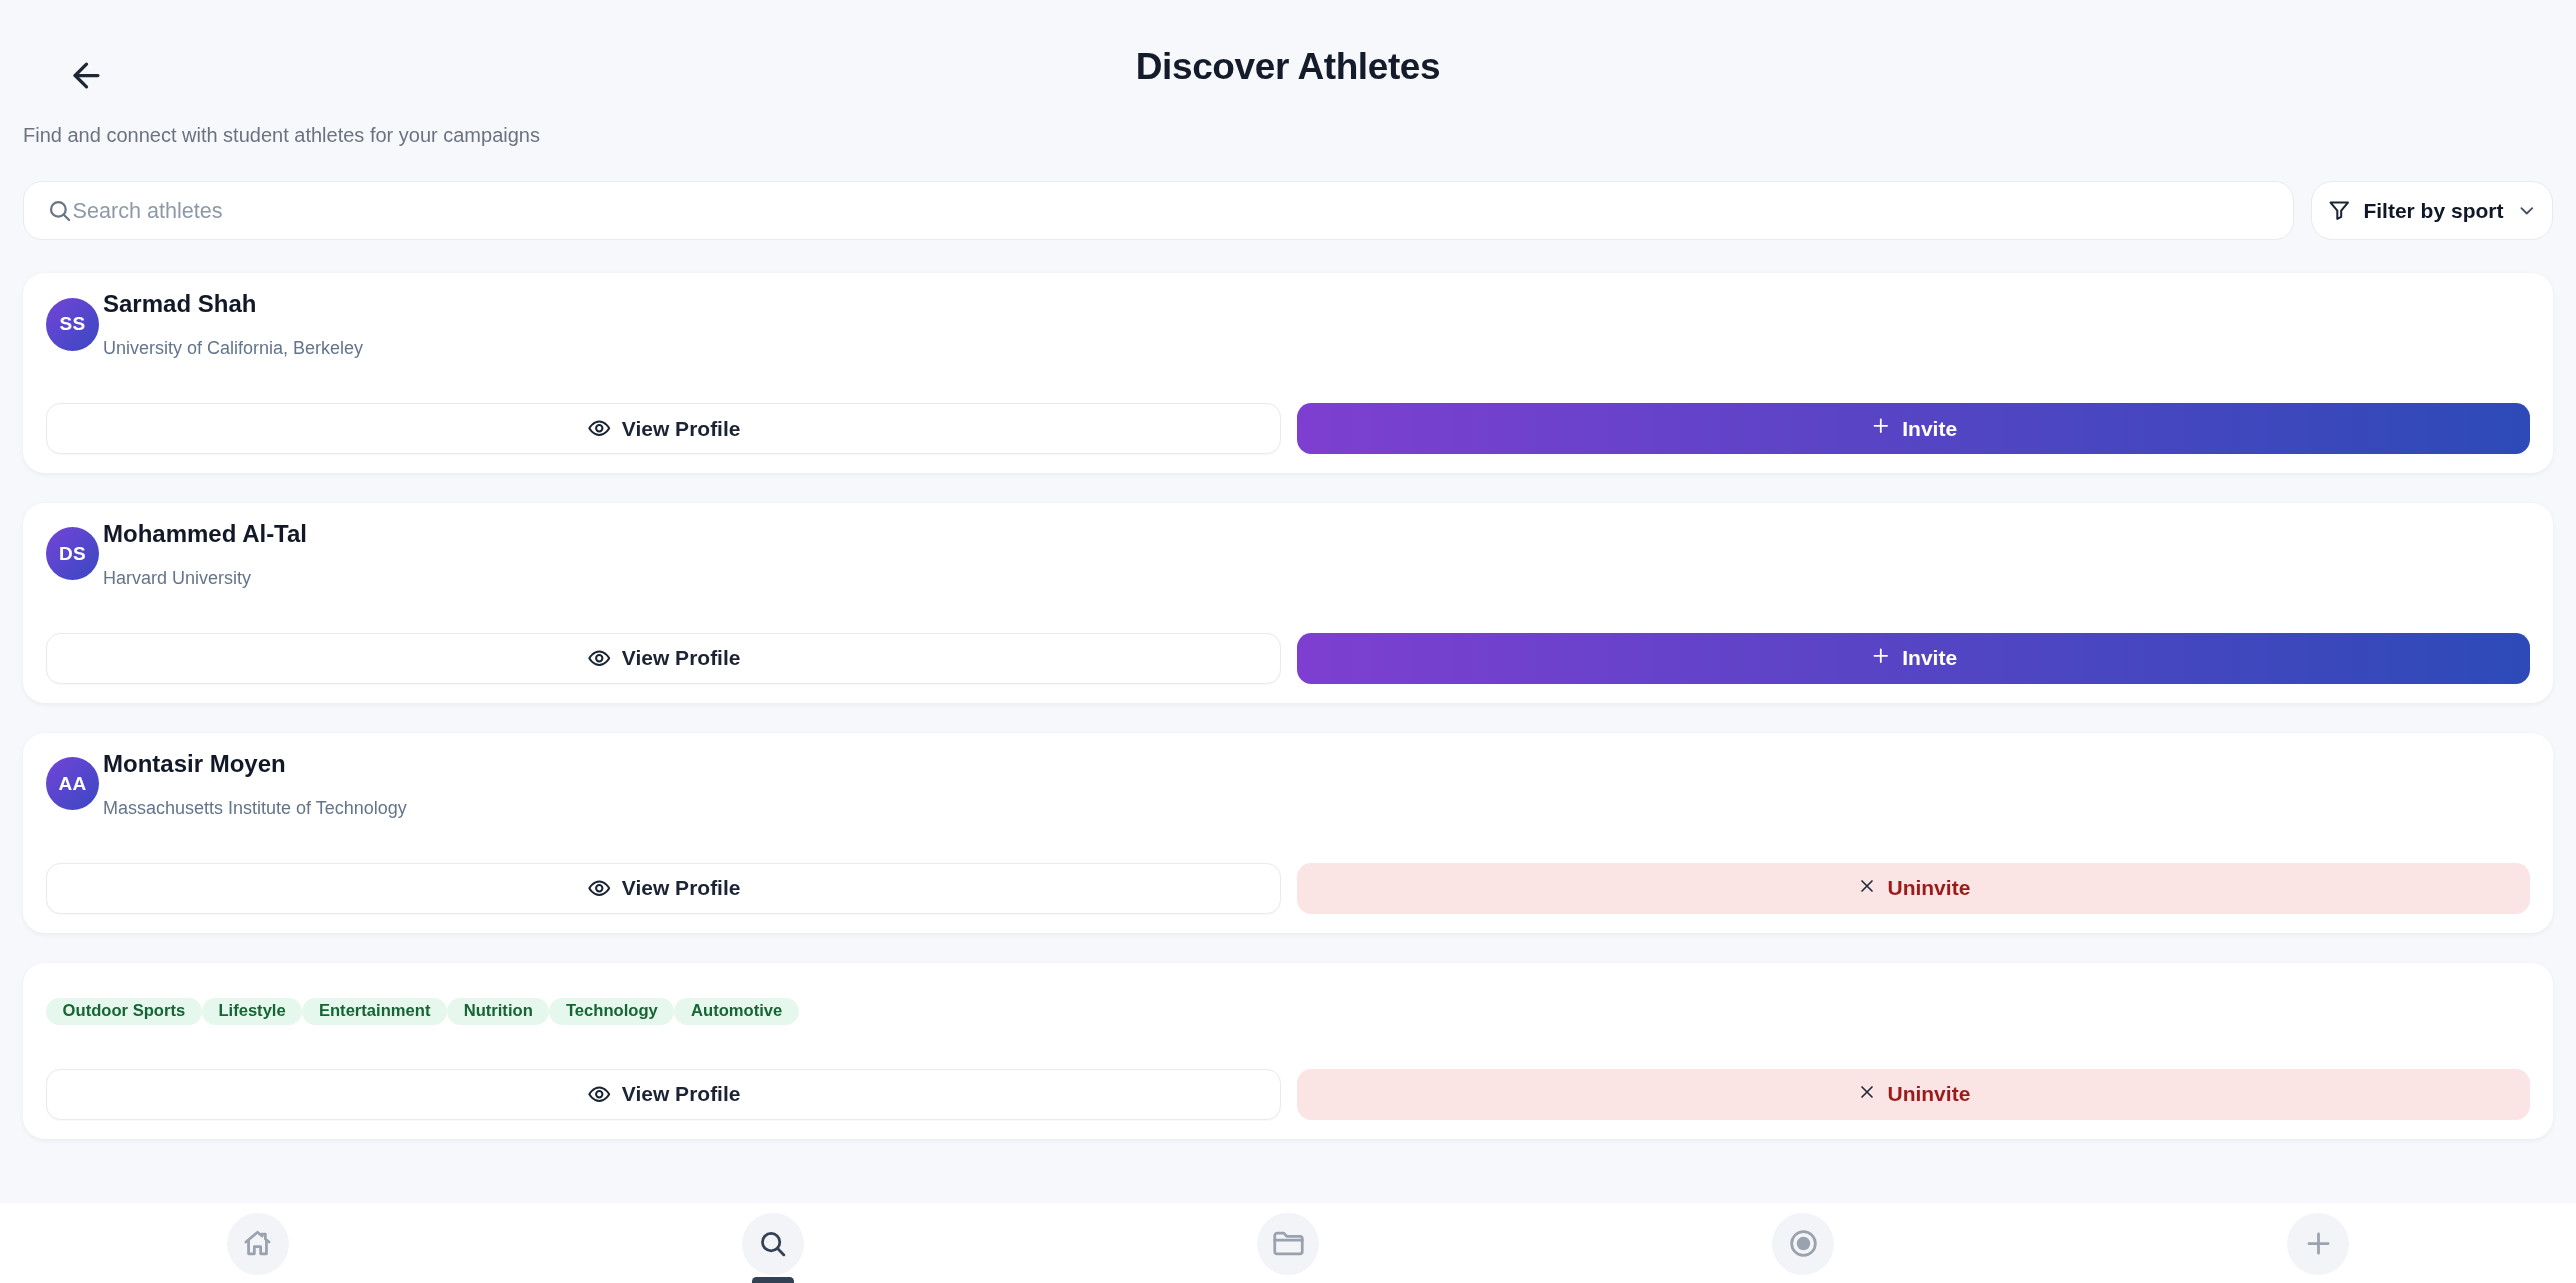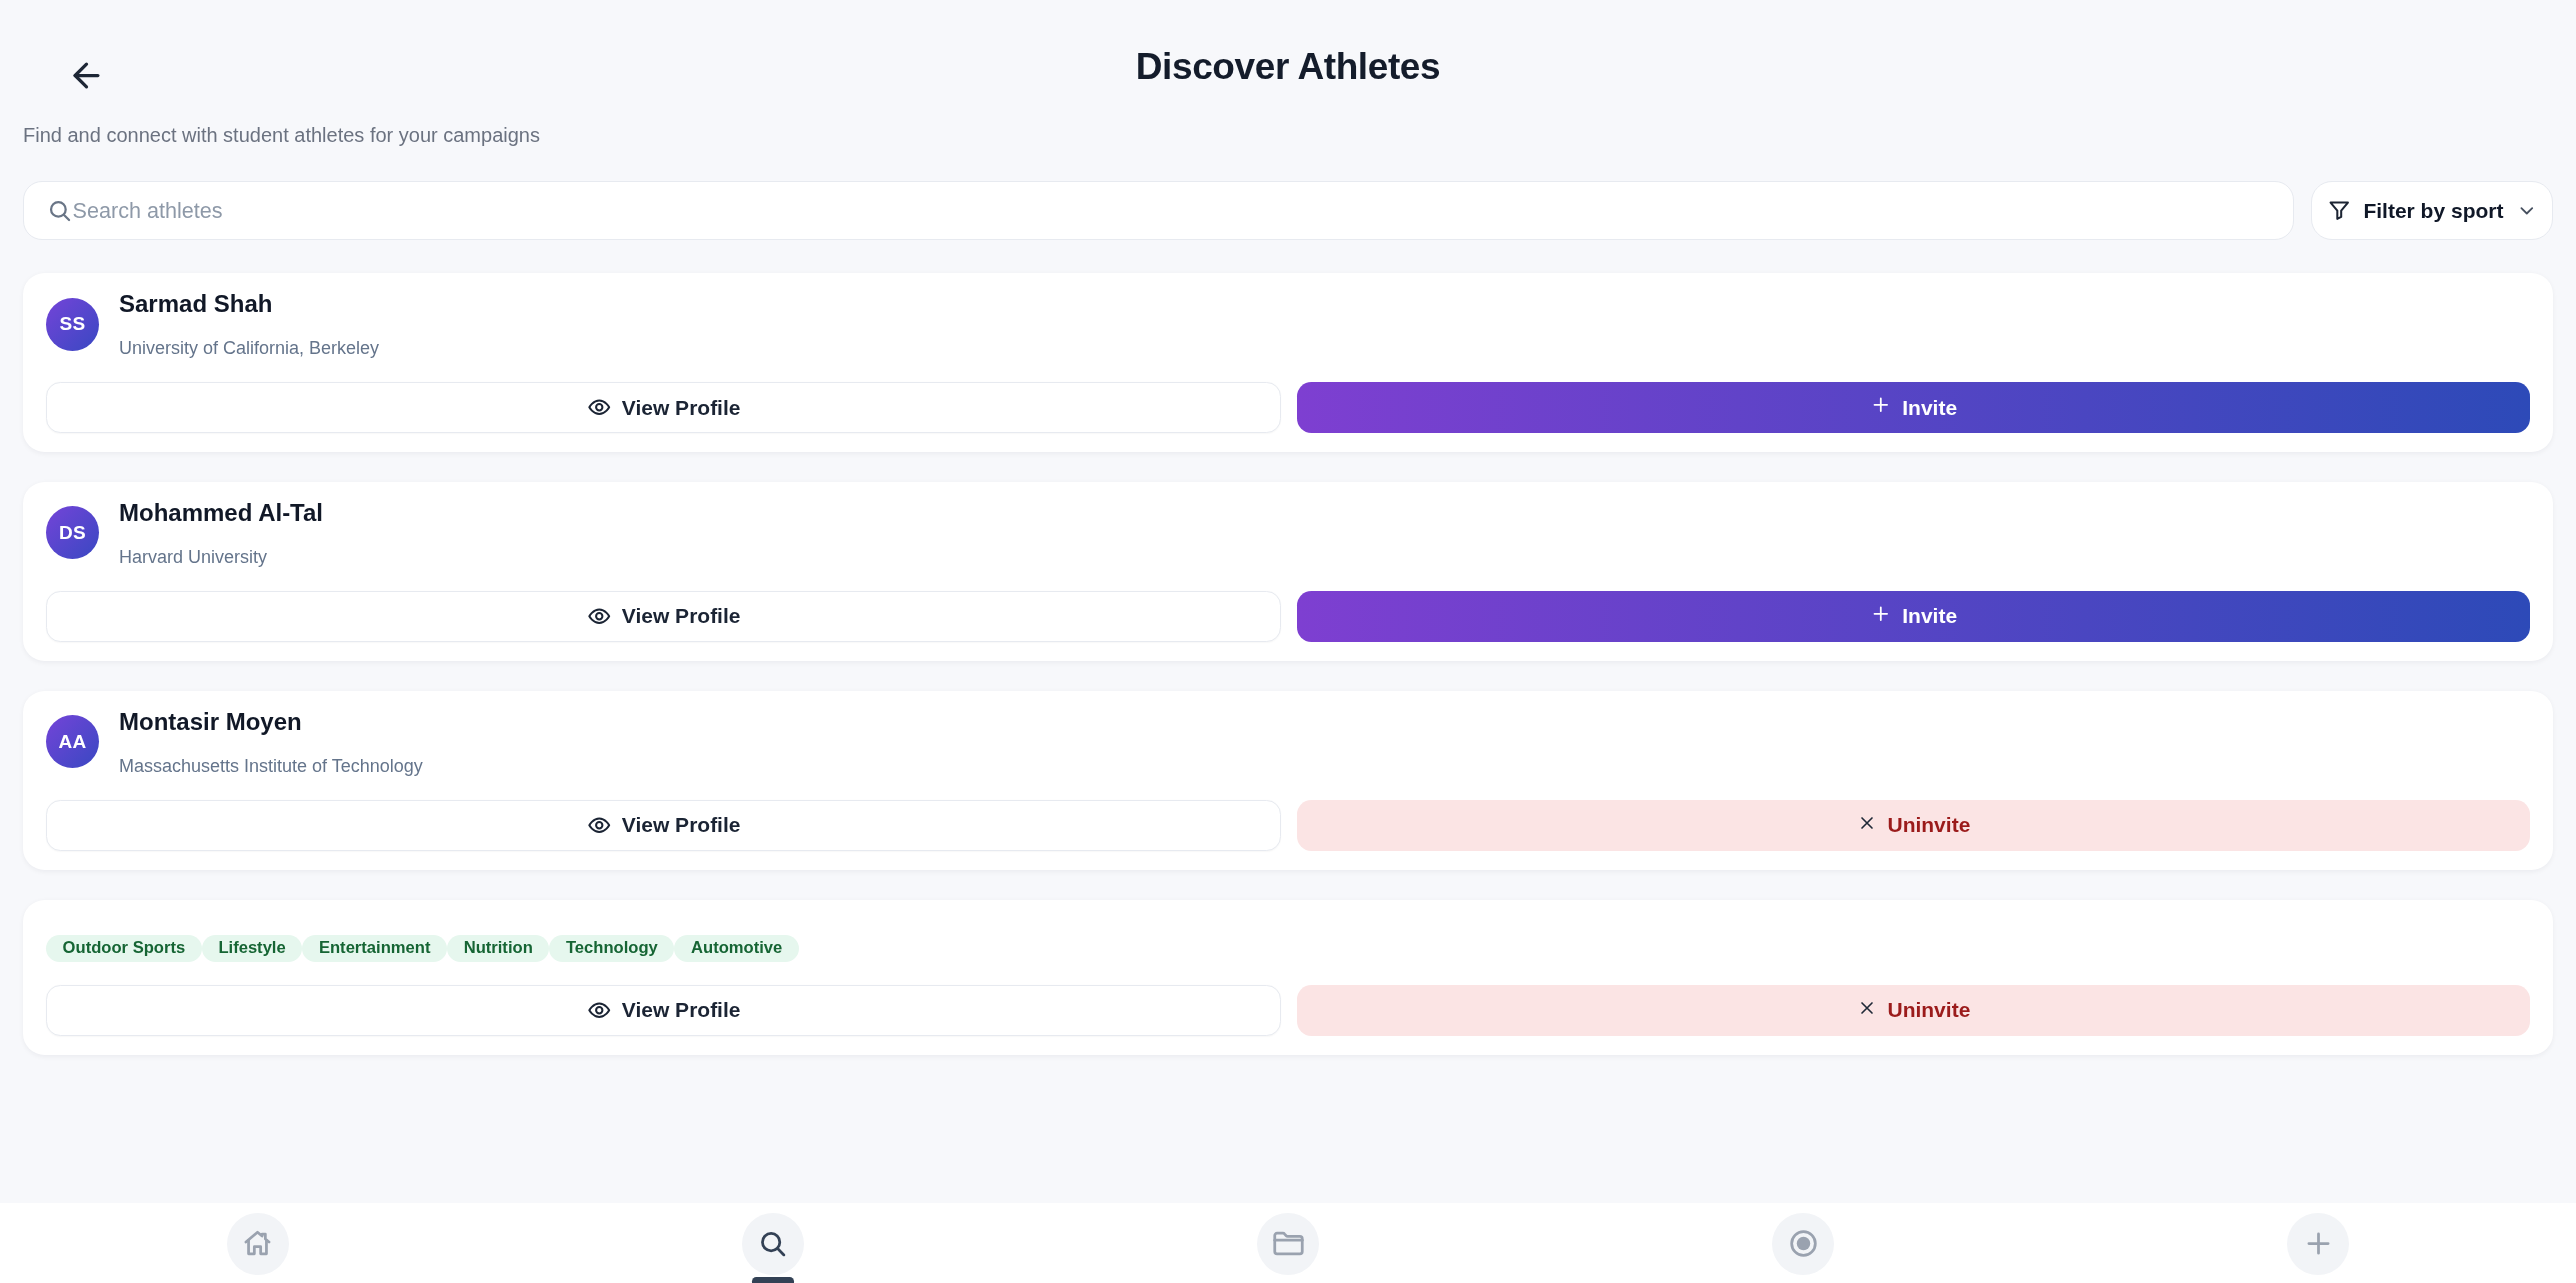--- a/index.html
+++ b/index.html
@@ -19,28 +19,28 @@
   .search-box input { flex:1; border:none; outline:none; background:transparent; font-size:21.6px; color:#334155; font-family:inherit; }
   .search-box input::placeholder { color:#8e99a8; }
   .filter-btn { width:242px; height:59px; background:#fff; border:1.4px solid #e7eaf0; border-radius:21px; display:flex; align-items:center; justify-content:center; gap:12.2px; cursor:pointer; }
   .filter-btn .funnel { width:24.5px; height:24.5px; color:#1c2433; }
   .filter-btn .flabel { font-size:21px; font-weight:700; color:#101828; }
   .filter-btn .chev { width:21.6px; height:21.6px; color:#46505f; }
 
   
   .cards { position:absolute; top:273px; left:23px; right:23px; display:flex; flex-direction:column; gap:29.5px; }
   .card { background:#fff; border-radius:21.6px; padding:16px 23px 19.4px; box-shadow:0 1.4px 5.8px rgba(16,24,40,.05); }
-  .card-head { display:flex; align-items:center; gap:20px; }
+  .card-head { display:flex; align-items:center; gap:4px; }
   .avatar { width:53px; height:53px; border-radius:50%; background:linear-gradient(135deg,var(--avatar-gradient-start,#7444d8),var(--avatar-gradient-end,#3948c2)); color:#fff; font-size:19px; font-weight:700; display:flex; align-items:center; justify-content:center; letter-spacing:0.4px; flex:none; }
   .who .name { font-size:24px; font-weight:700; color:#111827; line-height:29px; }
   .who .school { font-size:18px; color:#64748b; margin-top:20px; }
   .tags { display:flex; gap:0; margin-top:19px; }
   .tag { height:27px; display:inline-flex; align-items:center; padding:0 16.6px; border-radius:720px; background:var(--tag-bg,#e6f7ee); color:var(--tag-text,#166534); font-size:16.6px; font-weight:700; }
   .btn-row { display:flex; gap:16px; margin-top:23px; }
-  .btn { flex:1; height:51px; border-radius:14.4px; border:none; display:flex; align-items:center; justify-content:center; gap:10.8px; font-size:21px; font-weight:700; font-family:inherit; cursor:pointer; }
+  .btn { flex:1; height:51px; border-radius:14.4px; border:none; display:flex; align-items:center; justify-content:center; gap:10.8px; font-size:21px; font-weight:700; font-family:inherit; cursor:pointer;margin-top:21px; }
   .btn svg { width:24.5px; height:24.5px; }
   .view-btn { background:#fff; border:1.4px solid #e7eaf0; color:#1b2434; box-shadow:0 0.7px 1.4px rgba(16,24,40,.03); }
   .action-btn.invite { background:linear-gradient(90deg,var(--invite-gradient-start,#7e3fd1),var(--invite-gradient-end,#2d4ab8)); color:#fff; }
   .action-btn.invite svg { width:21.6px; height:21.6px; }
   .action-btn.uninvite { background:var(--uninvite-bg,#fbe4e4); color:var(--uninvite-text,#9b1b1b); }
   .action-btn.uninvite .action-icon svg { width:20px; height:20px; color:#1f2937; }
 
   
   .bottom-nav { position:absolute; left:0; right:0; bottom:0; height:81px; background:#fff; display:flex; }
   .nav-item { flex:1; position:relative; display:flex; align-items:center; justify-content:center; cursor:pointer; background:none; border:none; }

